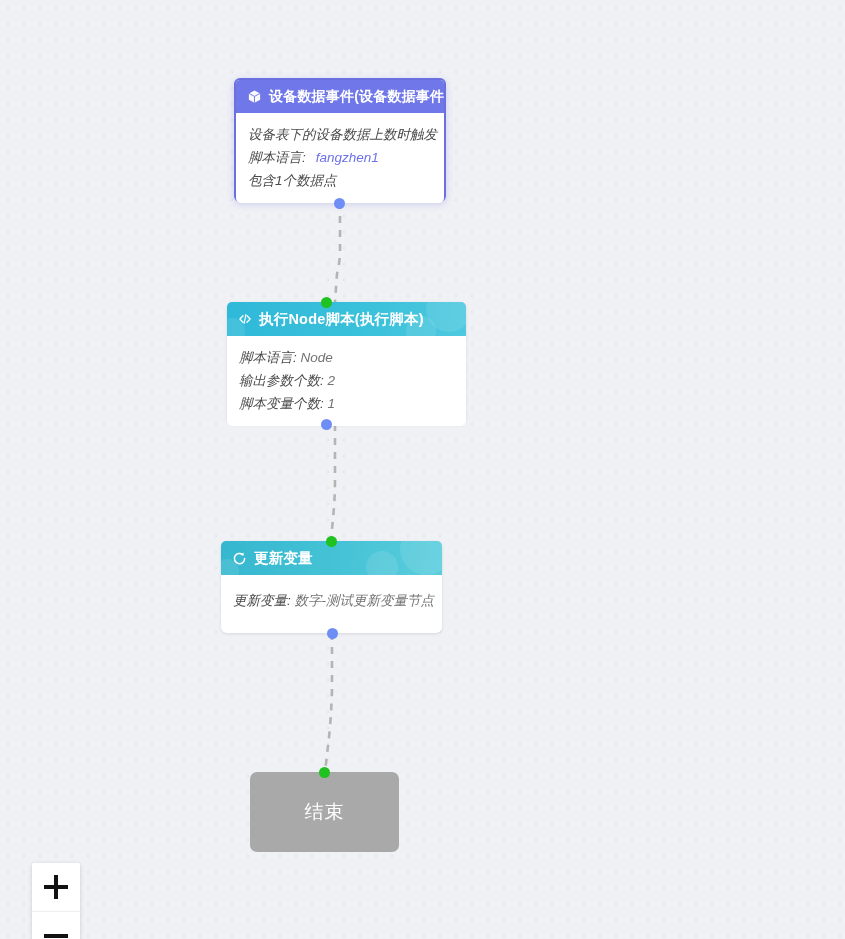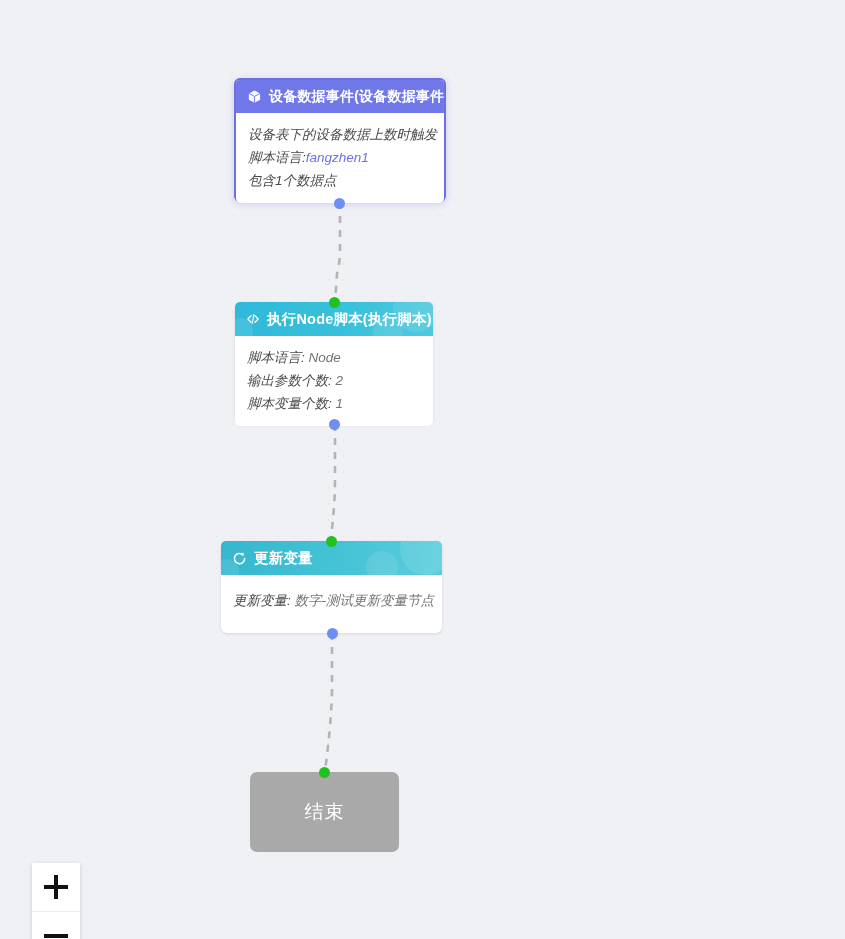--- a/index.html
+++ b/index.html
@@ -80,41 +80,41 @@
     border-radius: 0 0 5px 5px;
     background: #fff;
     font-style: italic;
   }
   .row {
     font-size: 13.5px;
     line-height: 23px;
     color: #4a4a4a;
     white-space: nowrap;
   }
-  .val-purple { color: #6c72e8; }
+  .val-purple { color: #6c72e8; margin-left: 10px; }
   .val-cyan   { color: #737373; }
 
   
   #node-trigger {
     left: 234px;  top: 78px;
     width: 212px; height: 124px;
     border: 2px solid #6b6fe0;
     box-shadow: 0 2px 7px rgba(90,95,220,.25);
   }
   #node-trigger .node-header {
     background: #7077e8;
     border-radius: 4px 4px 0 0;
     height: 33px;
     font-size: 14px;
   }
 
   
   #node-script {
-    left: 235px; top: 302px;
-    width: 198px; height: 122px;
+    left: 227px; top: 302px;
+    width: 239px; height: 122px;
   }
   #node-script .node-header {
     background: linear-gradient(100deg, #2fb9d9 0%, #39c0da 55%, #4ec9df 100%);
   }
 
   
   #node-update {
     left: 221px; top: 541px;
     width: 221px; height: 92px;
   }

